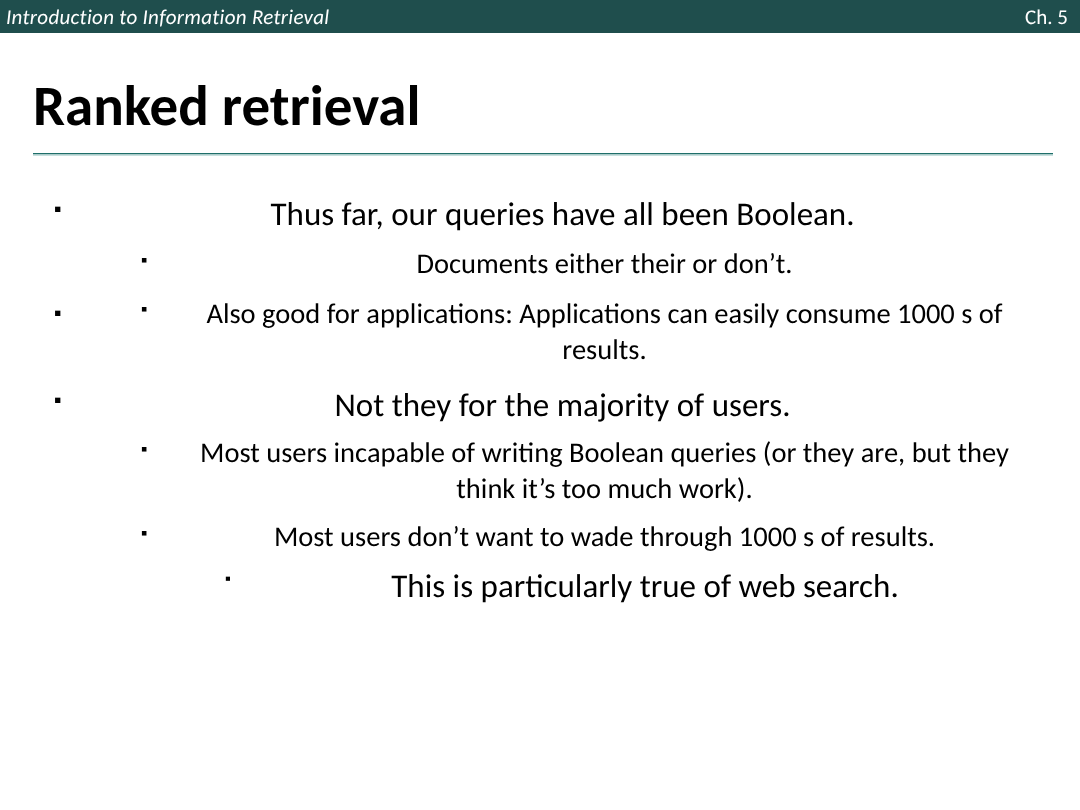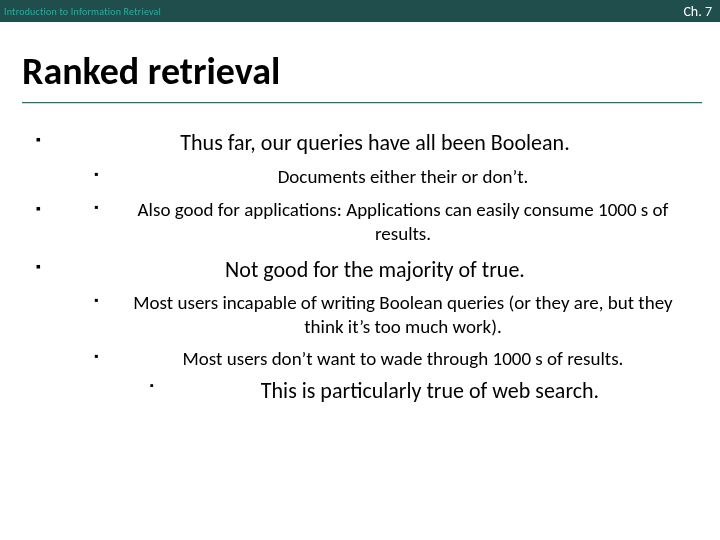--- a/index.html
+++ b/index.html
@@ -1,19 +1,19 @@
 <!DOCTYPE html>
 <html><head>
 <meta charset="utf-8">
 <style>
   * { margin: 0; padding: 0; box-sizing: border-box; }
   html, body { width: 720px; height: 540px; font-family: Calibri, "Segoe UI", Arial, sans-serif; background: #fff; color: #000; }
   .slide { width: 720px; height: 540px; position: relative; }
   .topbar { width: 100%; height: 22px; background: #1f4e4d; display: flex; align-items: center; justify-content: space-between; padding: 0 8px 0 4px; }
-  .topbar-left { color: #14b8a6; font-size: 10px; letter-spacing: 0.2px; }
+  .topbar-left { color: #ffffff; font-style: italic; font-size: 14px; letter-spacing: 0.2px; }
   .topbar-right { color: #fff; font-size: 14px; font-weight: 400; }
   .title { font-size: 38px; font-weight: 700; color: #000000; padding: 26px 0 8px 22px; }
   .rule { margin: 0 18px 0 22px; border-bottom: 1px solid #1f6f6a; position: relative; }
   .rule::after { content: ""; position: absolute; left: 0; right: 0; top: 1px; border-bottom: 1px solid #c7e0de; }
   .content { padding: 16px 26px 0 26px; text-align: center; }
   ul { list-style: none; }
   .lvl1 > li { font-size: 22px; line-height: 1.25; margin: 10px 0 6px 0; padding-left: 30px; position: relative; }
   .lvl1 > li::before { content: "\25AA"; position: absolute; left: 10px; top: 2px; font-size: 14px; color: #000; }
   .lvl2 > li { font-size: 19px; line-height: 1.25; margin: 8px 0 6px 0; padding-left: 28px; position: relative; }
   .lvl2 > li::before { content: "\25AA"; position: absolute; left: 10px; top: 2px; font-size: 12px; color: #000; }
@@ -21,21 +21,21 @@
   .lvl3 > li::before { content: "\25AA"; position: absolute; left: 10px; top: 2px; font-size: 11px; color: #000; }
   .lvl2 { margin-left: 28px; margin-top: 4px; }
   .lvl3 { margin-left: 28px; margin-top: 4px; }
 </style>
 </head>
 <body>
 <div class="slide">
 
   <div class="topbar">
     <span class="topbar-left">Introduction to Information Retrieval</span>
-    <span class="topbar-right">Ch. 7</span>
+    <span class="topbar-right">Ch. 5</span>
   </div>
 
   <h1 class="title">Ranked retrieval</h1>
   <div class="rule"></div>
 
   <div class="content">
     <ul class="lvl1">
       <li>
         <span>Thus far, our queries have all been Boolean.</span>
         <ul class="lvl2">
@@ -45,21 +45,21 @@
         </ul>
       </li>
       <li>
         <ul class="lvl2">
           <li>
             <span>Also good for applications: Applications can easily consume 1000 s of results.</span>
           </li>
         </ul>
       </li>
       <li>
-        <span>Not good for the majority of true.</span>
+        <span>Not they for the majority of users.</span>
         <ul class="lvl2">
           <li>
             <span>Most users incapable of writing Boolean queries (or they are, but they think it’s too much work).</span>
           </li>
           <li>
             <span>Most users don’t want to wade through 1000 s of results.</span>
             <ul class="lvl3">
               <li>
                 <span>This is particularly true of web search.</span>
               </li>

